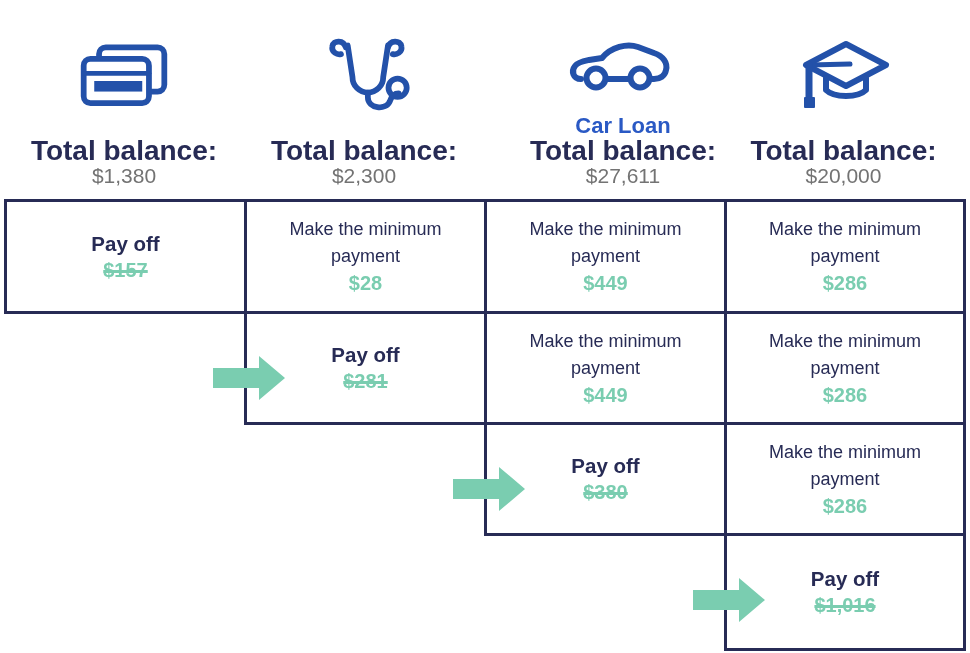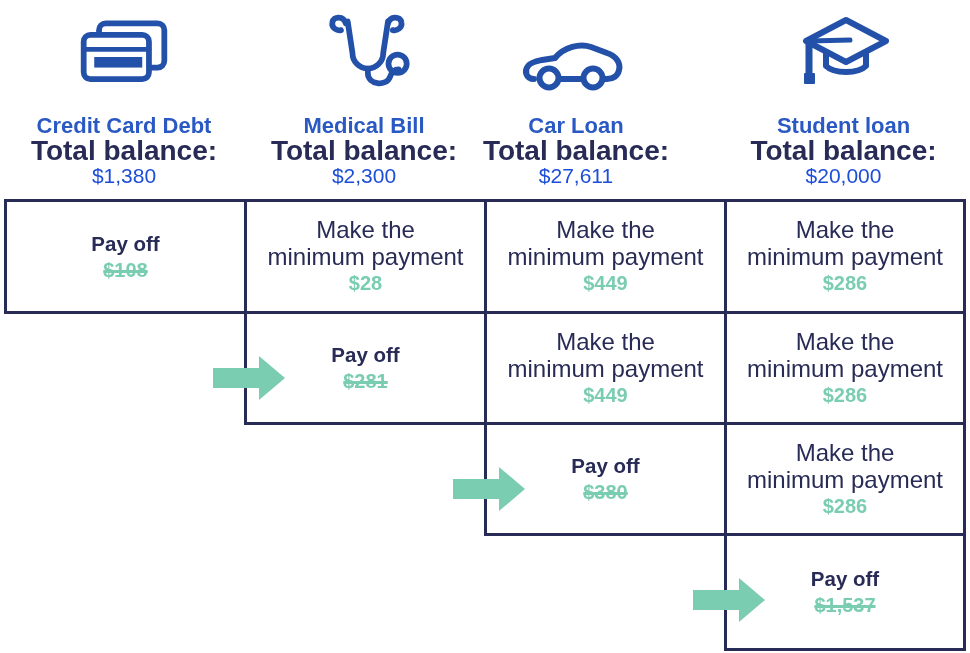--- a/index.html
+++ b/index.html
@@ -8,70 +8,68 @@
     font-family:"Liberation Sans","DejaVu Sans",sans-serif;overflow:hidden;
   }
   
   .col-header{
     position:absolute;top:0;height:197px;display:flex;flex-direction:column;
     align-items:center;justify-content:flex-end;text-align:center;
   }
   .icon-wrap{height:102px;display:flex;align-items:center;justify-content:center;margin-bottom:6px;}
   .col-title{font-size:22px;font-weight:700;color:#2A59C4;line-height:24px;}
   .balance-label{font-size:28px;font-weight:700;color:#272B55;line-height:25px;}
-  .balance-amount{font-size:21px;font-weight:400;color:#1d4ed8;line-height:26px;margin-bottom:8px;}
+  .balance-amount{font-size:21px;font-weight:400;color:#737373;line-height:26px;margin-bottom:8px;}
   
   .grid{position:absolute;left:0;top:0;width:878px;height:653px;}
   .cell{
     position:absolute;box-sizing:border-box;border:3px solid #272B55;background:transparent;
     display:flex;flex-direction:column;align-items:center;justify-content:center;
     text-align:center;z-index:1;
   }
-  .cell-label{font-size:24px;color:#272B55;line-height:27px;max-width:200px;}
+  .cell-label{font-size:18px;color:#272B55;line-height:27px;max-width:200px;}
   .cell.payoff .cell-label{font-size:20.5px;font-weight:700;}
   .cell-amount{font-size:20px;font-weight:700;color:#7ACDB0;line-height:27px;}
   .cell-amount.strike{text-decoration:line-through;text-decoration-thickness:2.5px;}
   .arrow{position:absolute;width:73px;height:46px;z-index:2;}
   .icon-svg{stroke:#2351A9;fill:none;stroke-width:6;stroke-linecap:round;stroke-linejoin:round;}
 </style>
 </head>
 <body>
 
 <div class="canvas">
 
   <div class="col-header" style="left:4px;width:240px;">
     <div class="icon-wrap">
       <svg width="96" height="80" viewBox="0 0 100 82" class="icon-svg">
         <rect x="24" y="6" width="68" height="46" rx="7"></rect>
         <rect x="8" y="18" width="68" height="46" rx="7" fill="#fff"></rect>
         <path d="M8,33 H76" stroke-width="5"></path>
         <rect x="19" y="41" width="50" height="11" fill="#2351A9" stroke="none"></rect>
       </svg>
     </div>
-    <div class="col-title">Credit Card Debt</div>
     <div class="balance-label">Total balance:</div>
     <div class="balance-amount">$1,380</div>
   </div>
 
   <div class="col-header" style="left:244px;width:240px;">
     <div class="icon-wrap">
       <svg width="96" height="98" viewBox="0 0 100 100" class="icon-svg">
         <path d="M31,15 c-2,-8 -13,-8 -14,-1 c-1,6 5,9 9,8"></path>
         <path d="M75,15 c2,-8 13,-8 14,-1 c1,6 -5,9 -9,8"></path>
         <path d="M33,13 L38,46 A16,16 0 0 0 70,46 L75,13"></path>
         <path d="M54,62 v5 c0,12 19,14 23,4 c2,-6 5,-8 9,-8"></path>
         <circle cx="85" cy="57" r="9.5"></circle>
       </svg>
     </div>
-    <div class="col-title">Medical Bill</div>
     <div class="balance-label">Total balance:</div>
     <div class="balance-amount">$2,300</div>
   </div>
 
-  <div class="col-header" style="left:456px;width:240px;">
+  <div class="col-header" style="left:503px;width:240px;">
     <div class="icon-wrap">
       <svg width="112" height="70" viewBox="0 0 110 70" class="icon-svg">
         <path d="M13,57 C5,57 3,49 7,44 C10,40 16,39 21,38 L34,36 C43,25 59,21 70,25 L86,31 C95,34 100,41 98,48 C97,54 92,57 86,57 L81,57"></path>
         <path d="M38,57 L63,57"></path>
         <circle cx="28" cy="56" r="9.5" fill="#fff"></circle>
         <circle cx="72" cy="56" r="9.5" fill="#fff"></circle>
       </svg>
     </div>
     <div class="col-title">Car Loan</div>
     <div class="balance-label">Total balance:</div>
@@ -81,29 +79,28 @@
   <div class="col-header" style="left:724px;width:239px;">
     <div class="icon-wrap">
       <svg width="100" height="90" viewBox="0 0 100 90" class="icon-svg">
         <path d="M52,8 L92,29 L52,50 L12,29 Z"></path>
         <path d="M56,28 L16,29" stroke-width="5"></path>
         <path d="M15,29 L15,63" stroke-width="7"></path>
         <rect x="10" y="61" width="11" height="11" rx="1" fill="#2351A9" stroke="none"></rect>
         <path d="M32,42 L32,54 C40,62 64,62 72,54 L72,42"></path>
       </svg>
     </div>
-    <div class="col-title">Student loan</div>
     <div class="balance-label">Total balance:</div>
     <div class="balance-amount">$20,000</div>
   </div>
 
   <div class="grid" id="grid">
       <div class="cell payoff" style="left: 4px; top: 199px; width: 243px; height: 115px;">
         <div class="cell-label">Pay off</div>
-        <div class="cell-amount strike">$108</div>
+        <div class="cell-amount strike">$157</div>
       </div>
       <div class="cell minimum" style="left: 244px; top: 199px; width: 243px; height: 115px;">
         <div class="cell-label">Make the minimum payment</div>
         <div class="cell-amount">$28</div>
       </div>
       <div class="cell minimum" style="left: 484px; top: 199px; width: 243px; height: 115px;">
         <div class="cell-label">Make the minimum payment</div>
         <div class="cell-amount">$449</div>
       </div>
       <div class="cell minimum" style="left: 724px; top: 199px; width: 242px; height: 115px;">
@@ -131,20 +128,20 @@
       </div>
       <div class="arrow" style="left: 453px; top: 466px;"><svg width="73" height="46" viewBox="0 0 73 46">
           <polygon points="0,13 46,13 46,1 72,23 46,45 46,33 0,33" fill="#7ACDB0"></polygon>
         </svg></div>
       <div class="cell minimum" style="left: 724px; top: 422px; width: 242px; height: 114px;">
         <div class="cell-label">Make the minimum payment</div>
         <div class="cell-amount">$286</div>
       </div>
       <div class="cell payoff" style="left: 724px; top: 533px; width: 242px; height: 118px;">
         <div class="cell-label">Pay off</div>
-        <div class="cell-amount strike">$1,537</div>
+        <div class="cell-amount strike">$1,016</div>
       </div>
       <div class="arrow" style="left: 693px; top: 577px;"><svg width="73" height="46" viewBox="0 0 73 46">
           <polygon points="0,13 46,13 46,1 72,23 46,45 46,33 0,33" fill="#7ACDB0"></polygon>
         </svg></div>
     </div>
 
 </div>
 
 </body></html>

